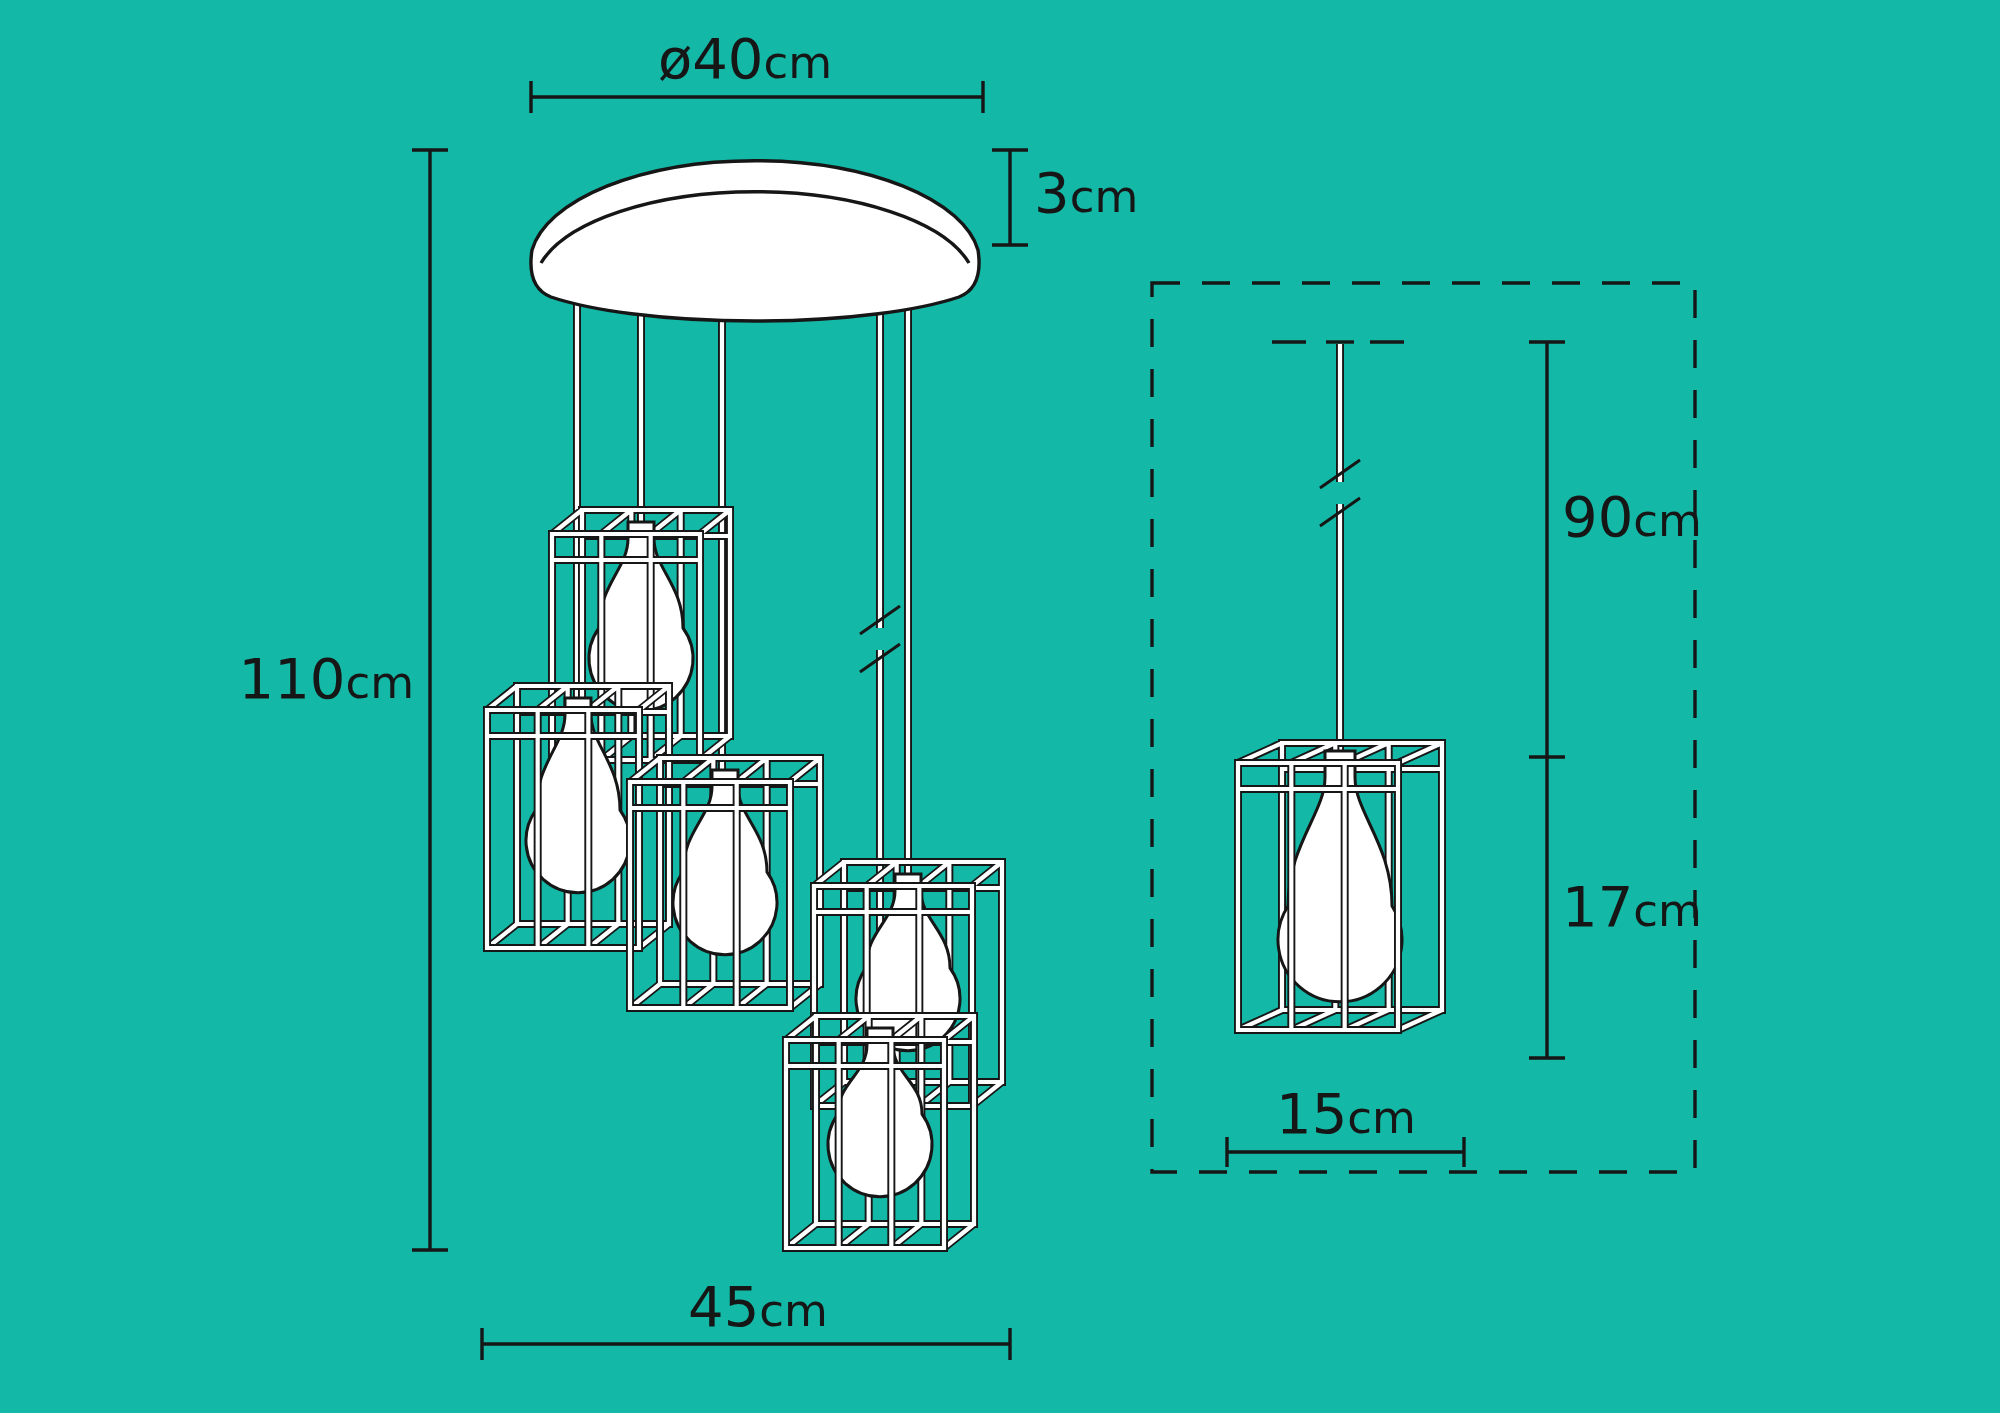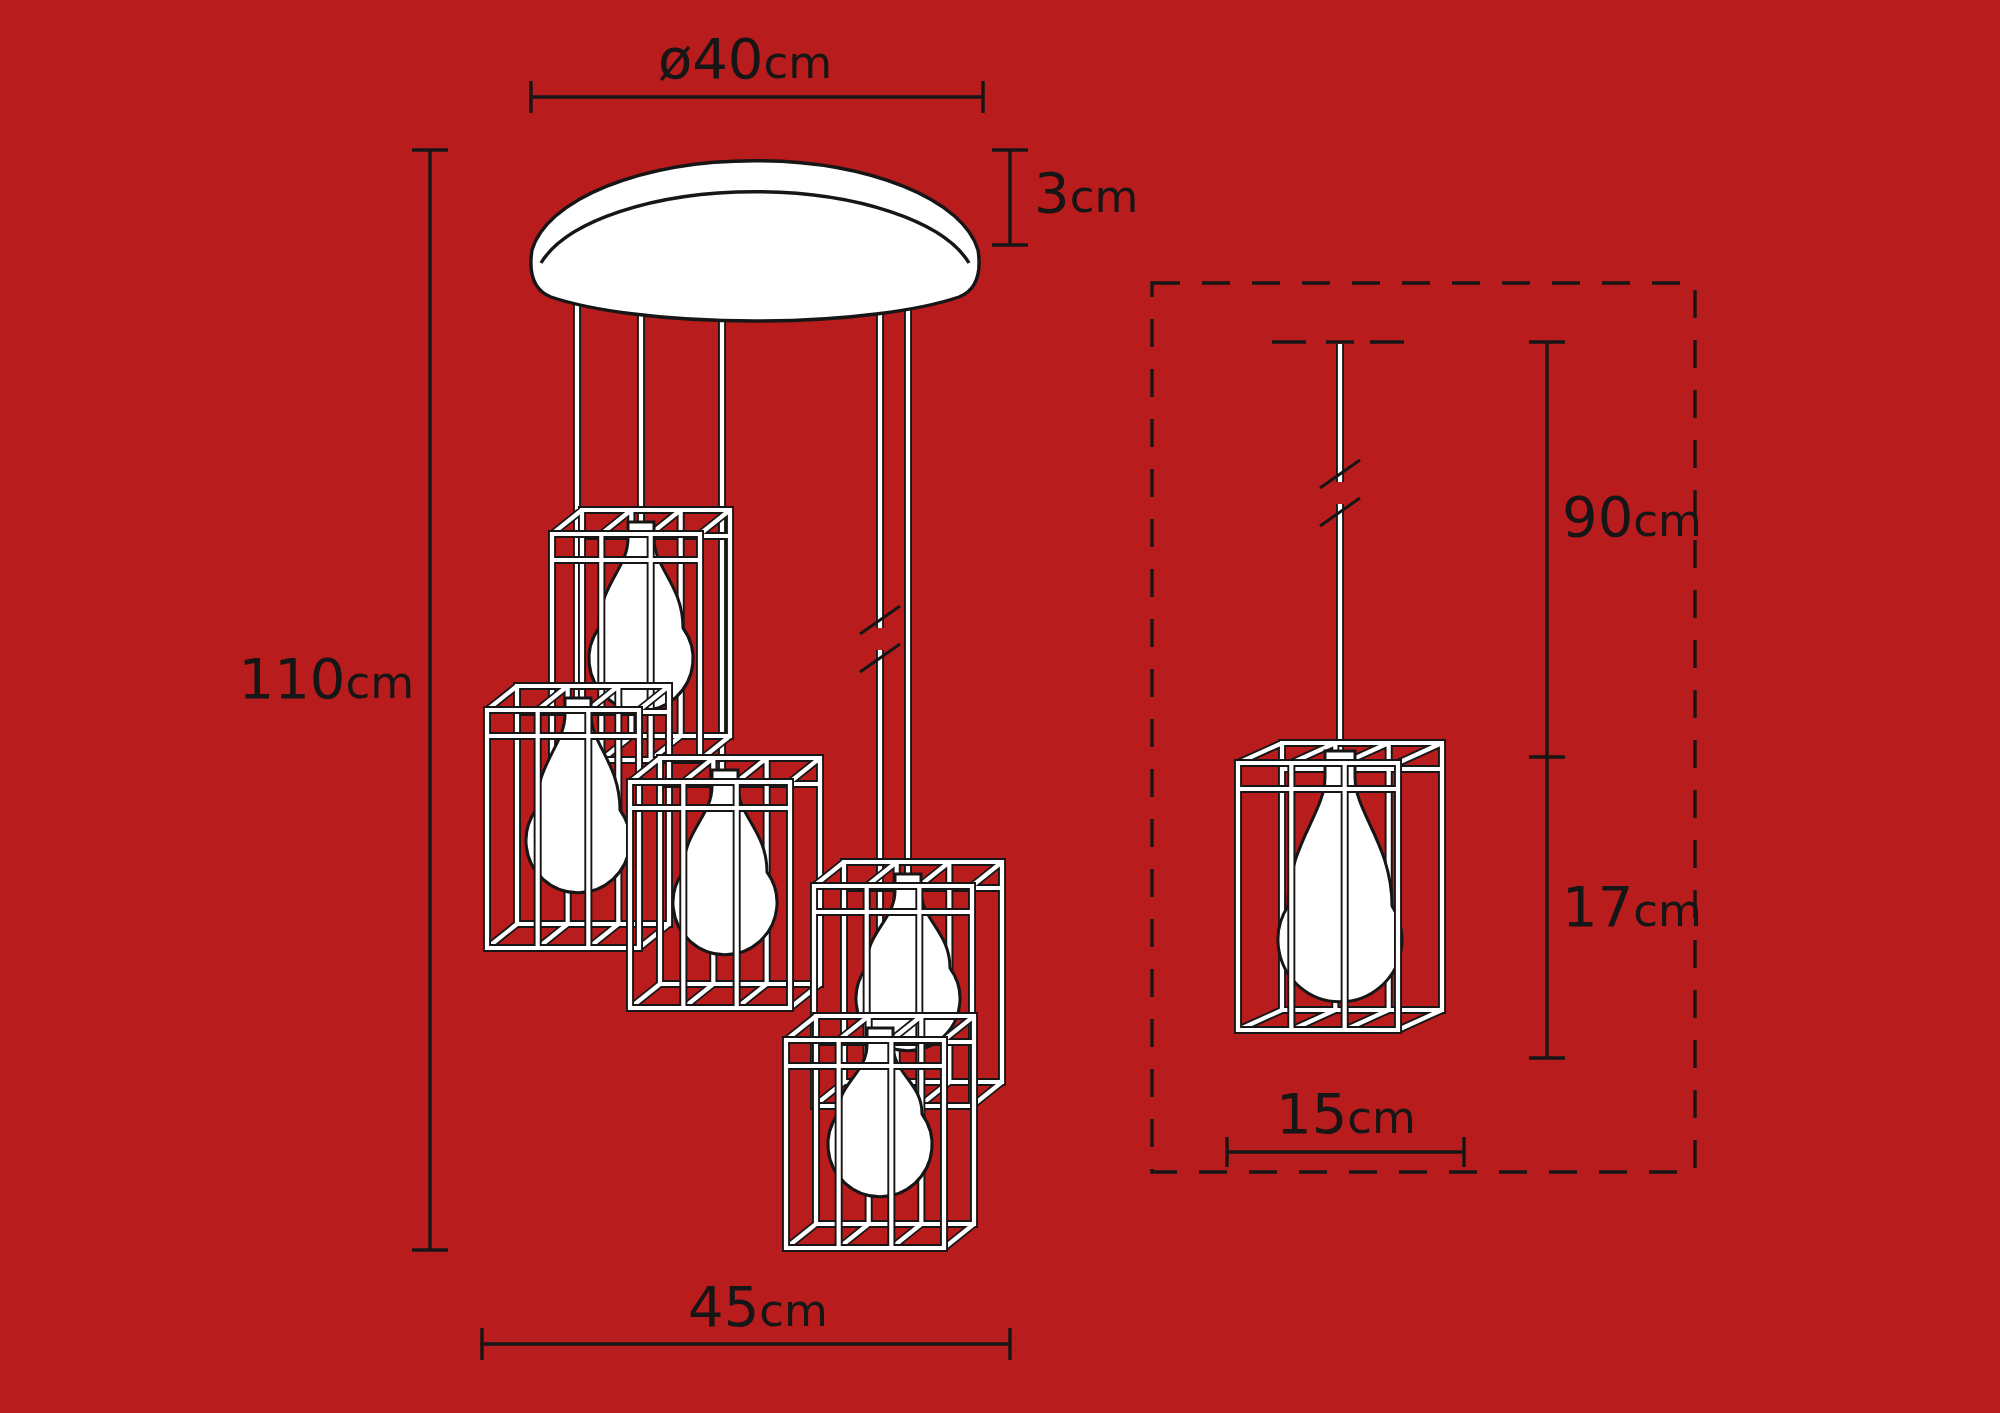--- a/index.html
+++ b/index.html
@@ -1,16 +1,16 @@
 <!DOCTYPE html>
 <html><head>
 <meta charset="utf-8">
 <style>
   html,body{margin:0;padding:0;background:#fff;}
-  #stage{position:relative;width:2000px;height:1413px;background:#b91c1c;overflow:hidden;
+  #stage{position:relative;width:2000px;height:1413px;background:#14b8a6;overflow:hidden;
          font-family:"DejaVu Sans","Liberation Sans",sans-serif;}
   svg{display:block;}
   .dim{stroke:#161616;stroke-width:3.4;fill:none;stroke-linecap:butt;}
   .dashed{stroke:#161616;stroke-width:3.4;fill:none;stroke-dasharray:28 22;}
   text{fill:#161616;}
   .num{font-size:56px;}
   .unit{font-size:45px;}
 </style>
 </head>
 <body>

